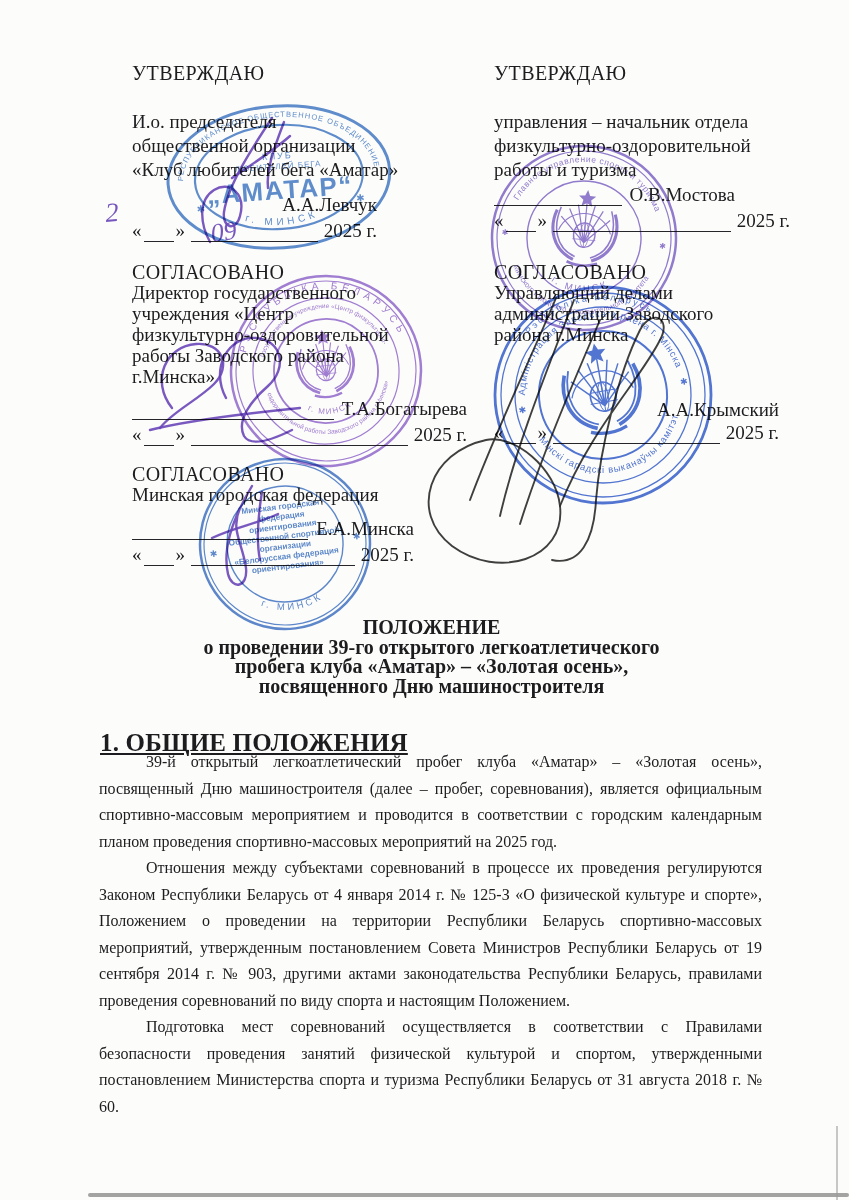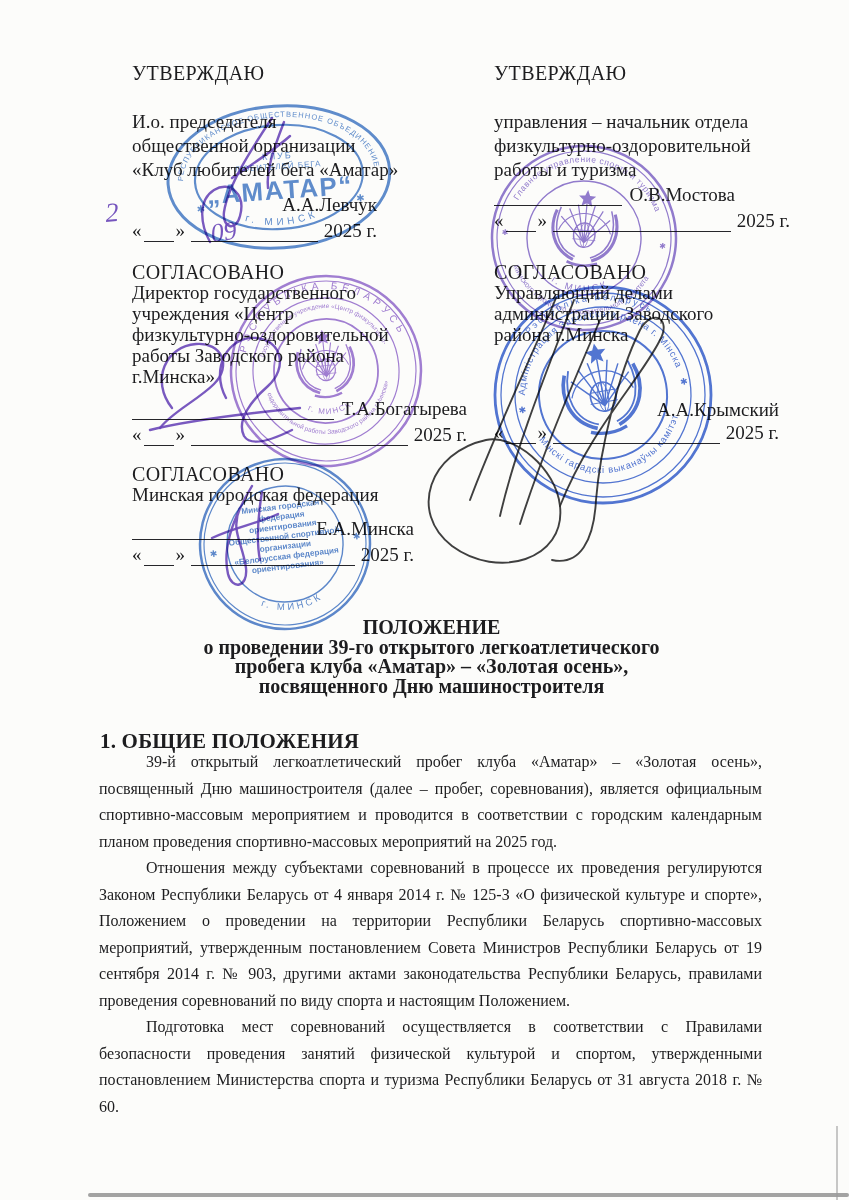--- a/index.html
+++ b/index.html
@@ -23,21 +23,21 @@
   .signer{white-space:nowrap;}
   .b2 .signer{margin-right:55px;}
   .daterow{display:flex;align-items:flex-end;margin-top:2px;height:24px;}
   .daterow .q{line-height:22px;}
   .dayslot{width:30px;border-bottom:1.4px solid #26262a;height:20px;margin:0 2px;}
   .fill2{flex:1;border-bottom:1.4px solid #26262a;height:20px;margin:0 6px 0 6px;}
   .yr{white-space:nowrap;line-height:22px;}
   
   .title{position:absolute;left:100px;top:618px;width:663px;text-align:center;
          font-weight:bold;font-size:20px;line-height:19.5px;}
-  .sechead{position:absolute;left:100px;top:729px;font-weight:bold;font-size:21px;letter-spacing:.2px;}
+  .sechead{position:absolute;left:100px;top:729px;font-weight:bold;font-size:25px;letter-spacing:.2px;text-decoration:underline;}
   
   .bodytext{position:absolute;left:99px;top:749px;width:663px;font-size:16px;line-height:26.5px;
             text-align:justify;}
   .bodytext p{margin:0;text-indent:47px;}
   
   .stamp{position:absolute;mix-blend-mode:multiply;pointer-events:none;}
   .s1{left:163px;top:101px;color:#4a7ec9;opacity:.88;transform:rotate(-4deg);}
   .s2{left:488px;top:142px;color:#7b5fc6;opacity:.82;transform:rotate(5deg);}
   .s3{left:227px;top:272px;color:#9268ce;opacity:.85;transform:rotate(-6deg);}
   .s4{left:491px;top:283px;color:#3b63cf;opacity:.88;transform:rotate(-10deg);}

